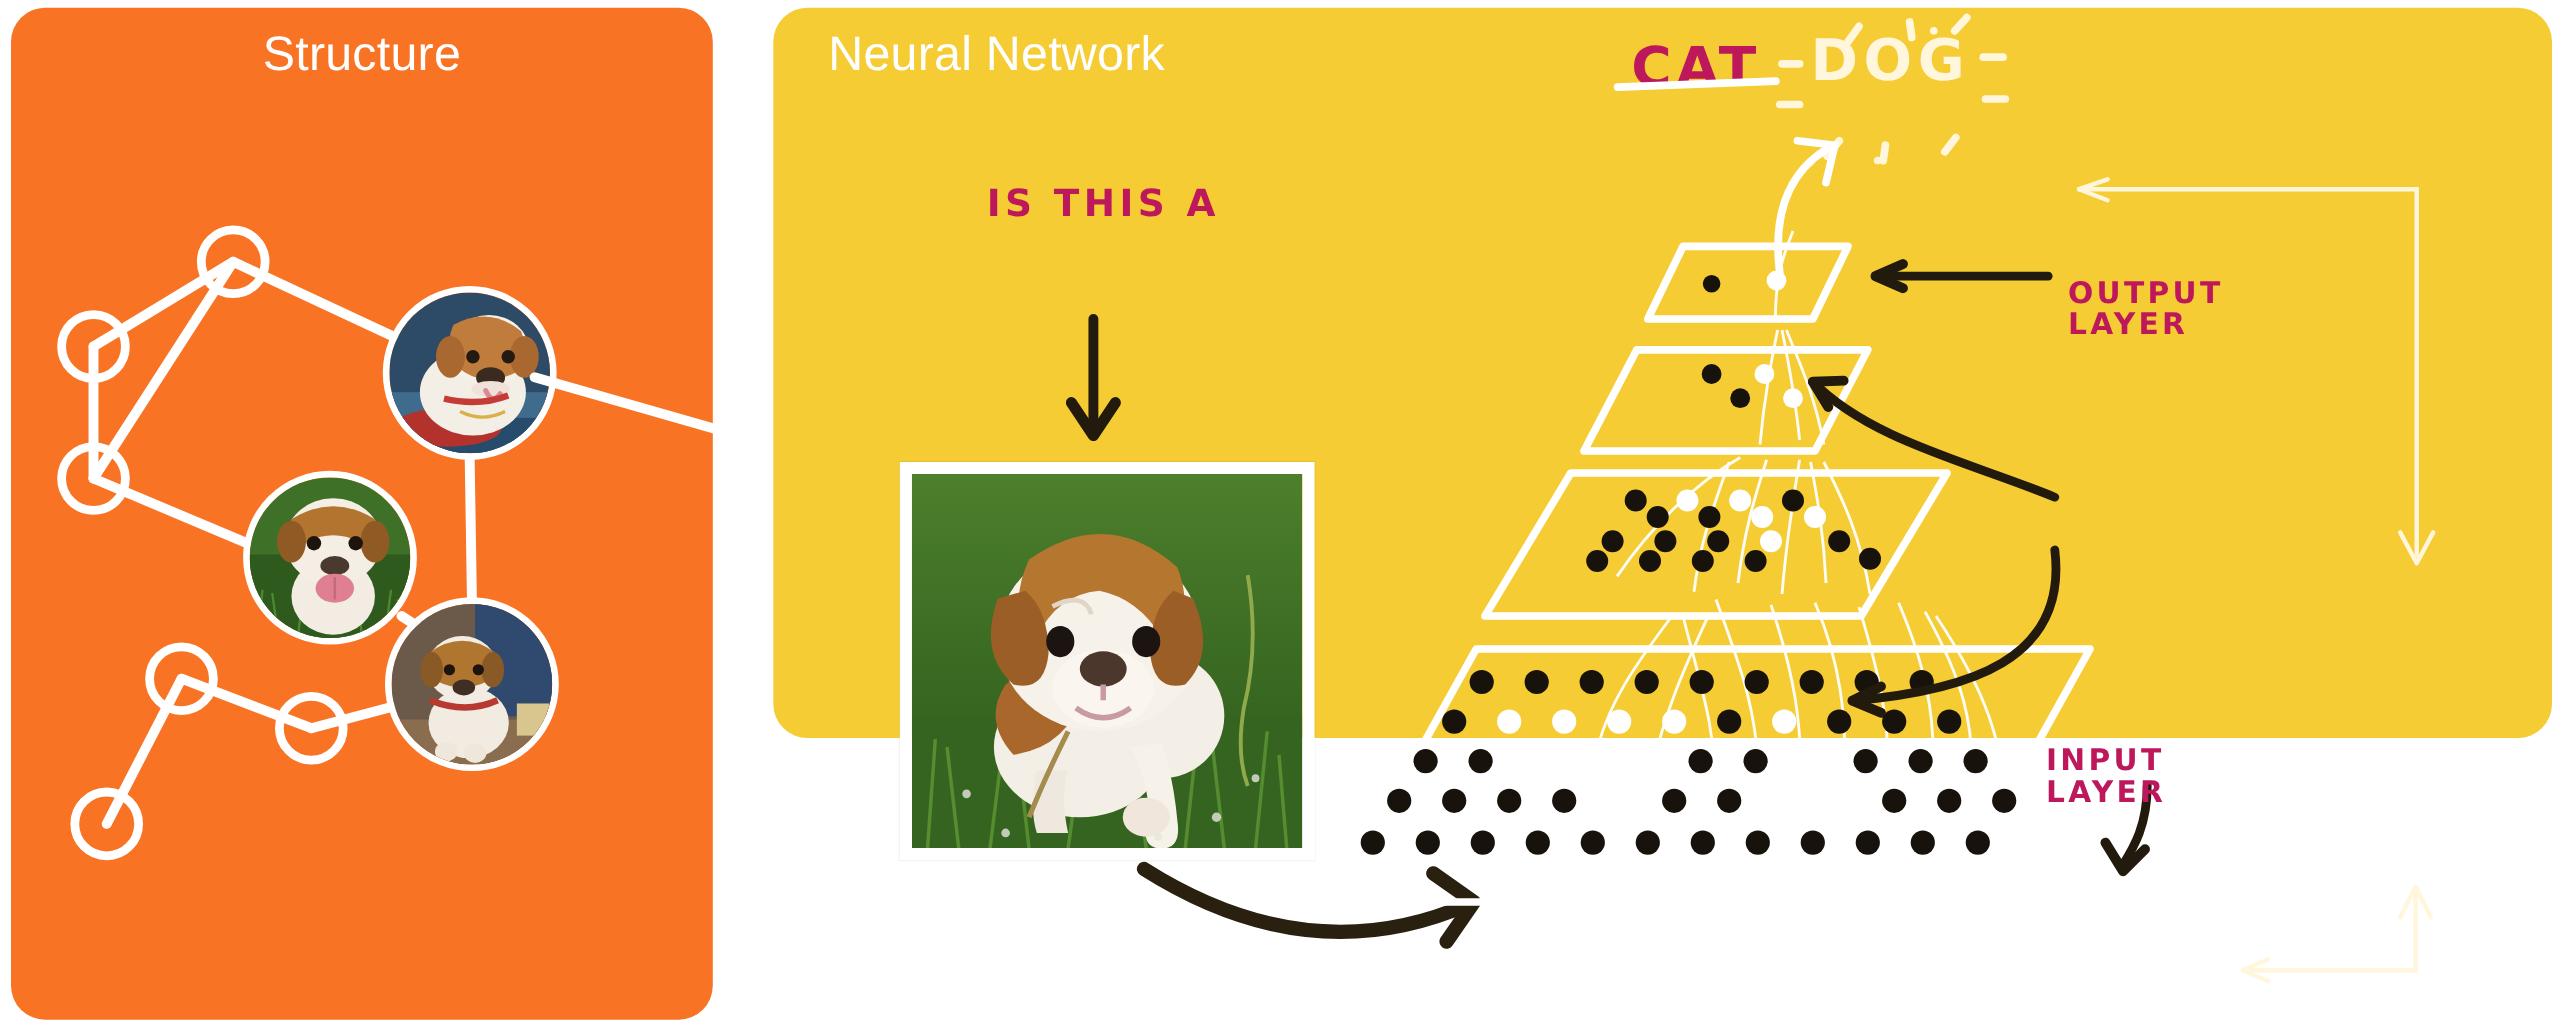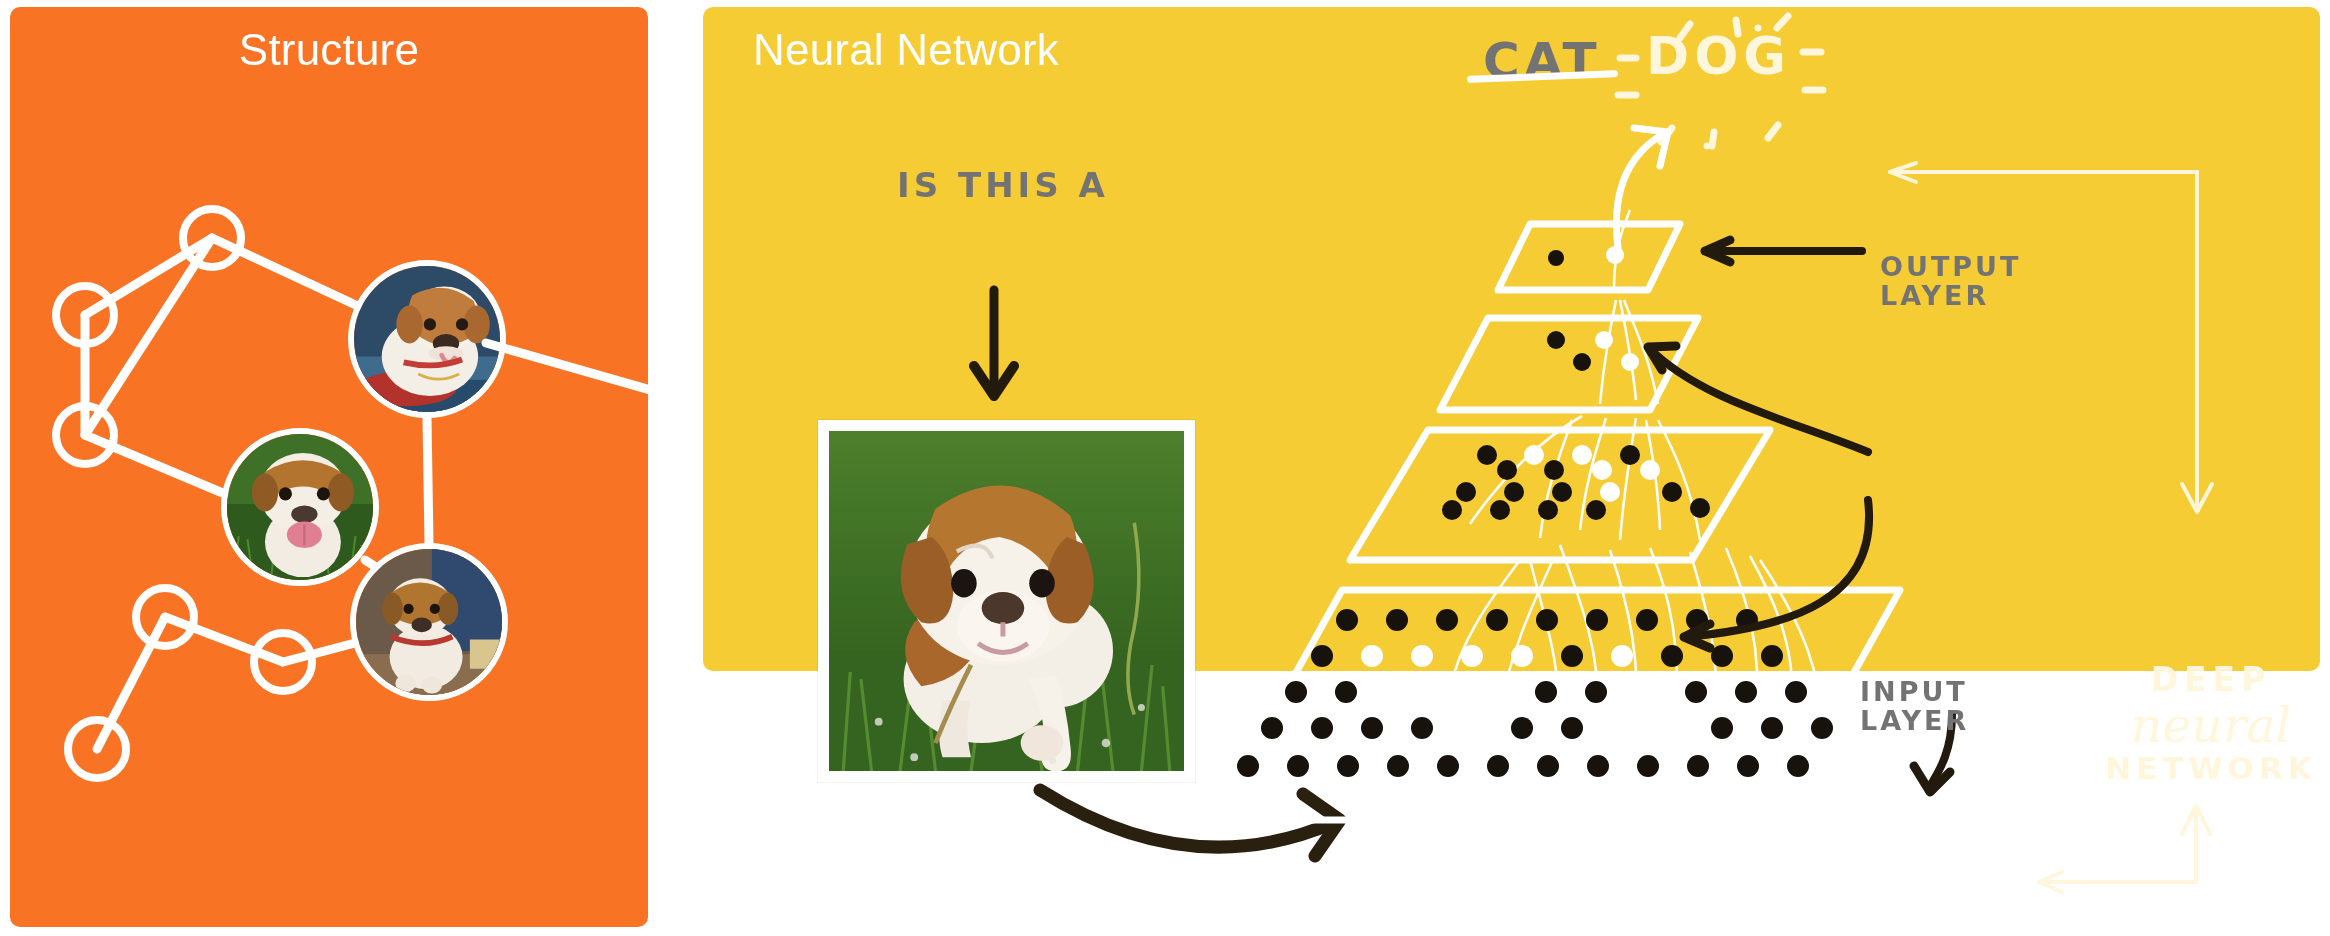--- a/index.html
+++ b/index.html
@@ -1,19 +1,19 @@
 <!DOCTYPE html>
 <html><head>
 <meta charset="utf-8">
 <style>
   html,body{margin:0;padding:0;background:#ffffff;}
   body{width:2330px;height:936px;font-family:"Liberation Sans",sans-serif;overflow:hidden;}
   #stage{position:relative;width:2330px;height:936px;background:#ffffff;}
 
-  .panel{position:absolute;border-radius:10px;overflow:hidden;}
+  .panel{position:absolute;border-radius:31px;overflow:hidden;}
   #structure-panel{left:10px;top:7px;width:638px;height:920px;background:#F97325;}
   #nn-panel{left:703px;top:7px;width:1617px;height:664px;background:#F5CC34;}
 
   .panel-title{
     position:absolute;top:18px;left:0;width:100%;
     color:#ffffff;font-size:44px;letter-spacing:.2px;
     font-family:"Liberation Sans",sans-serif;
   }
   #structure-title{text-align:center;}
   #nn-title{text-align:left;left:50px;width:auto;}
@@ -22,21 +22,21 @@
 
   .cross-line{position:absolute;left:0;top:0;pointer-events:none;}
 
   .photo{position:absolute;overflow:hidden;}
   .photo.circ{border-radius:50%;border:6px solid #ffffff;box-sizing:border-box;}
   .photo.frame{border:11px solid #ffffff;box-sizing:border-box;box-shadow:0 0 0 1px rgba(0,0,0,.05);}
   .photo > .art{position:absolute;left:0;top:0;width:100%;height:100%;}
 
   
   .ink{
-    color:#737373;
+    color:#be185d;
     font-family:"DejaVu Sans",sans-serif;
     font-weight:bold;
     letter-spacing:2px;
     line-height:1.08;
     position:absolute;
     white-space:pre;
   }
   .cream{color:#FFF6DC;}
   .ink.small{font-size:27px;letter-spacing:3px;}
 
@@ -417,19 +417,14 @@
       <path d="M2039 882 L2062 872 M2039 882 L2062 892"></path>
       <path d="M2182 834 L2196 806 L2210 834" stroke-linejoin="round"></path>
     </g>
   </svg>
 
   <div class="ink small" id="lbl-output">OUTPUT
 LAYER</div>
   <div class="ink small" id="lbl-input">INPUT
 LAYER</div>
 
-  <div id="deep-block">
-    <div id="deep-word">DEEP</div>
-    <div id="neural-word">neural</div>
-    <div id="network-word">NETWORK</div>
-  </div>
 
 </div>
 
 </body></html>

